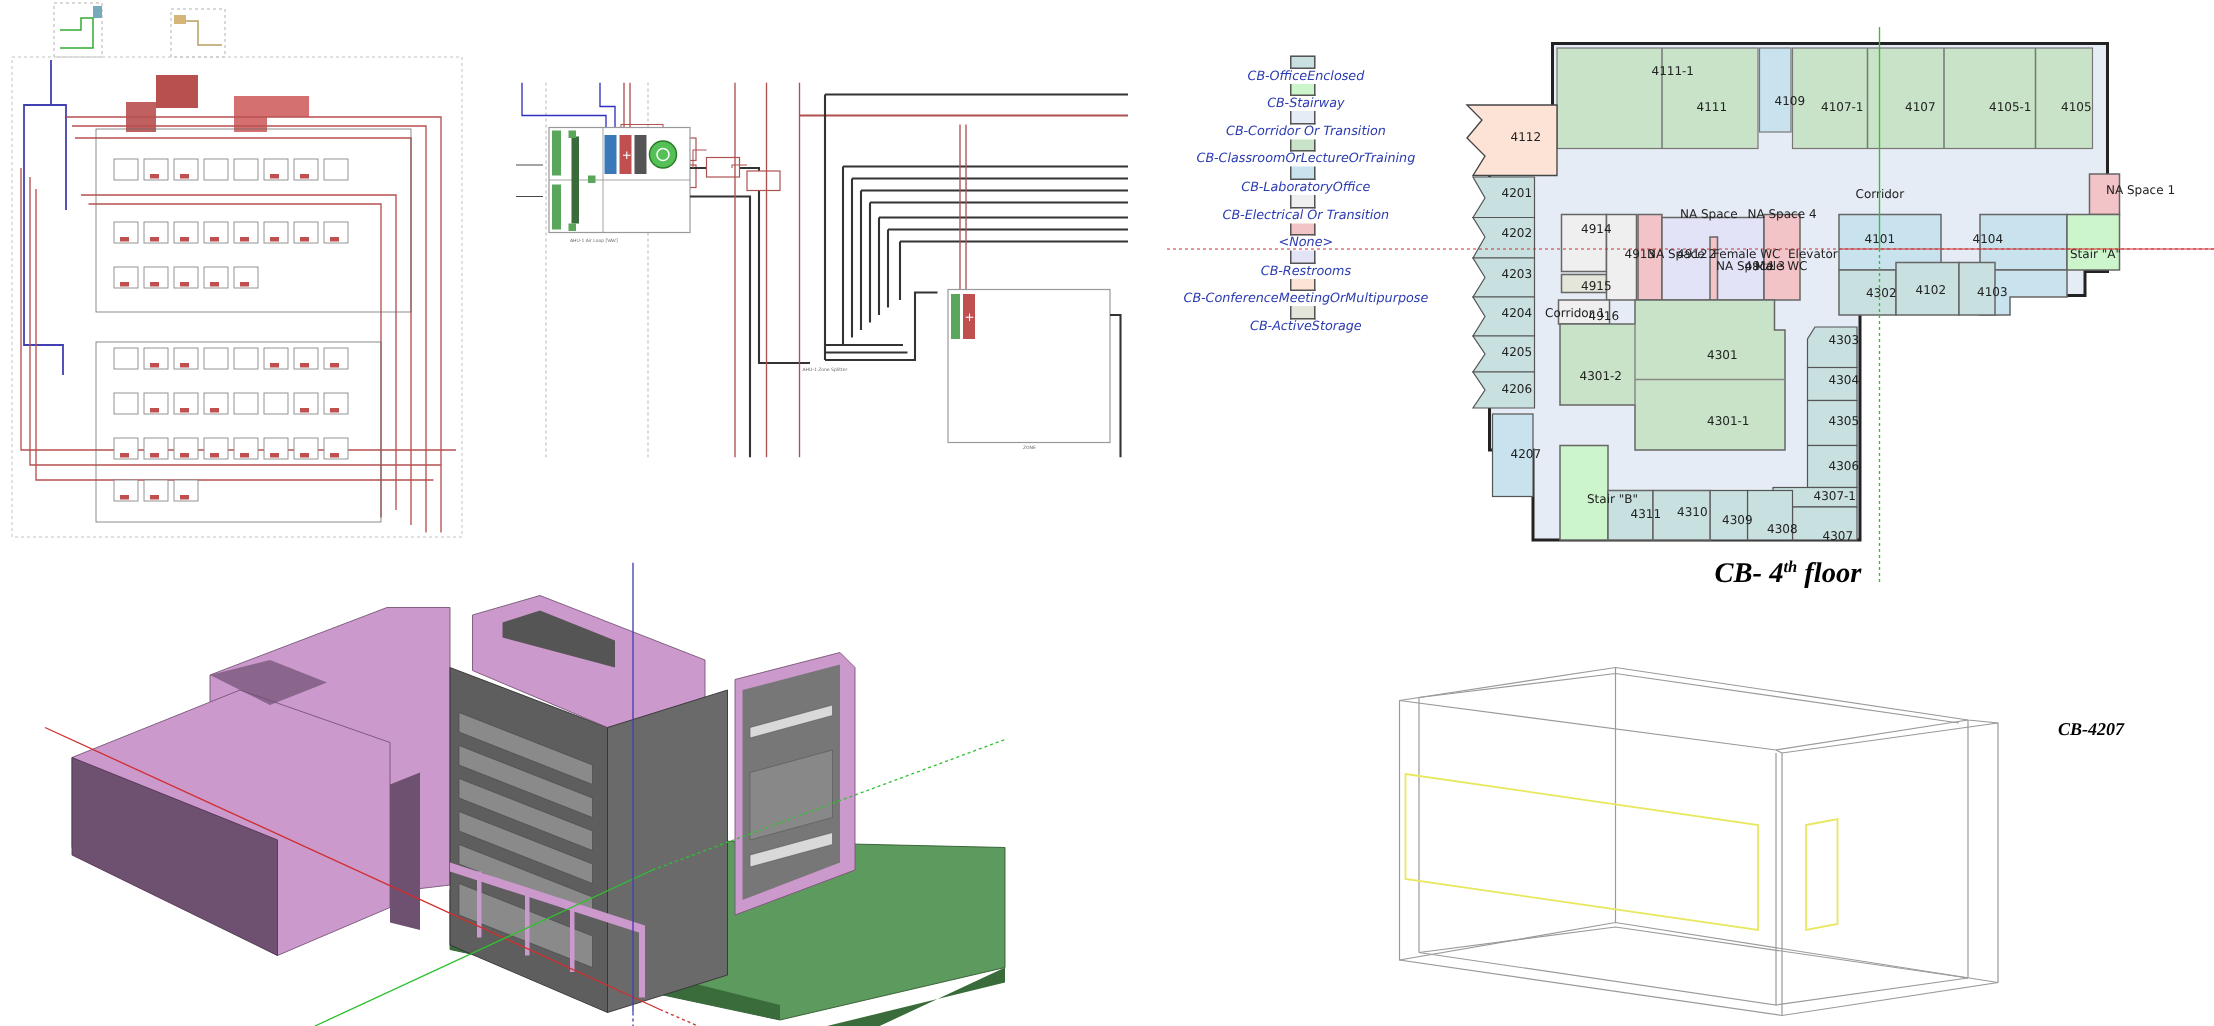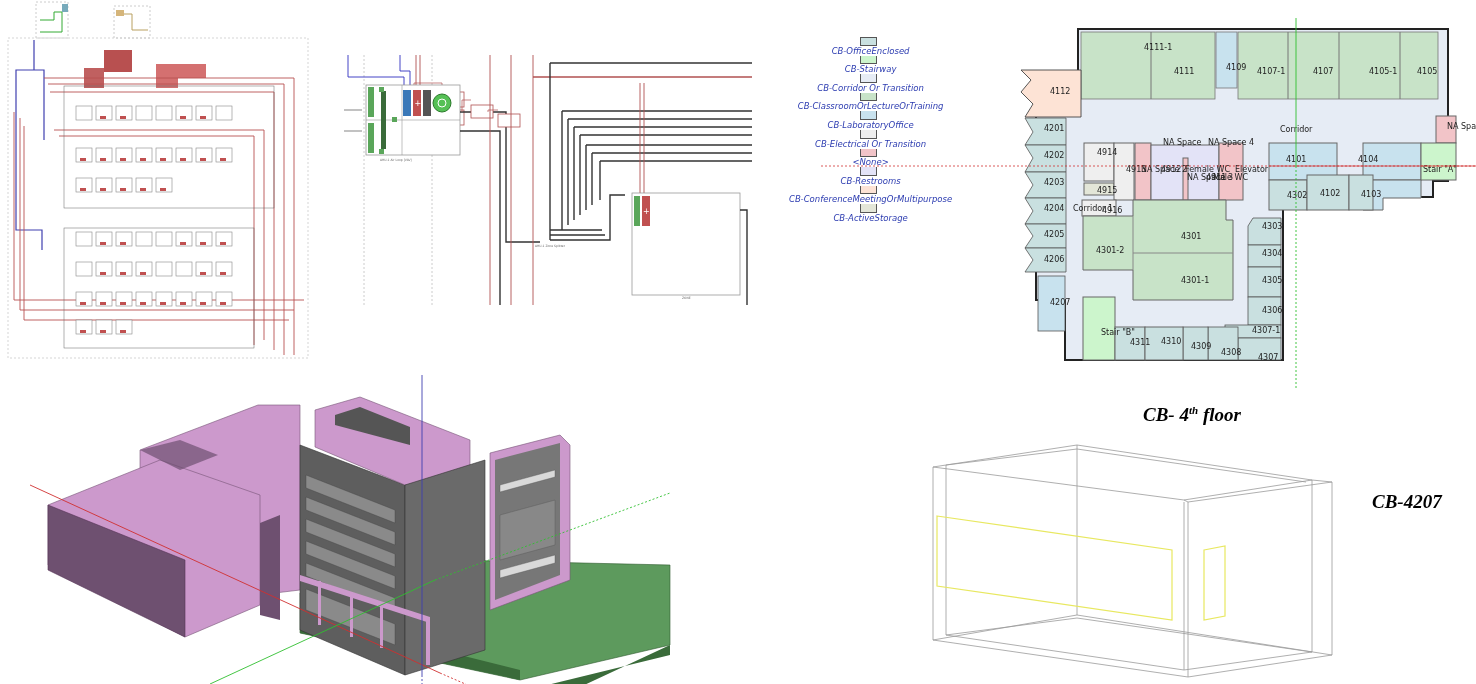--- a/index.html
+++ b/index.html
@@ -258,21 +258,21 @@
   <div class="legend-item">
       <span class="legend-swatch" style="background:#fde3d5"></span>
       <span class="legend-label">CB-ConferenceMeetingOrMultipurpose</span>
     </div>
   <div class="legend-item">
       <span class="legend-swatch" style="background:#e3e6d8"></span>
       <span class="legend-label">CB-ActiveStorage</span>
     </div>
 </div>
 
-<div class="panel" style="left:0;top:0;width:1332px;height:400px;pointer-events:none;margin-left:43px;">
+<div class="panel" style="left:0;top:0;width:1332px;height:400px;pointer-events:none;">
   <svg width="1476" height="400" viewBox="0 0 1476 400">
 
     <path d="M1035,29 H1405 V181 H1390 V197 H1240 V360 H1022 V300 H993 V110 H1035 Z" fill="#e6ecf5" stroke="#222" stroke-width="2"></path>
 
     <rect x="1038" y="32" width="134" height="67" fill="#c8e3c8" stroke="#777" stroke-width="0.8"></rect>
     <line x1="1108" y1="32" x2="1108" y2="99" stroke="#777"></line>
     <rect x="1173" y="32" width="21" height="56" fill="#c8e2ee" stroke="#777" stroke-width="0.8"></rect>
     <rect x="1195" y="32" width="200" height="67" fill="#c8e3c8" stroke="#777" stroke-width="0.8"></rect>
     <line x1="1245" y1="32" x2="1245" y2="99" stroke="#777"></line>
     <line x1="1296" y1="32" x2="1296" y2="99" stroke="#777"></line>
@@ -380,21 +380,21 @@
     <text class="fp-label" x="1087" y="345">4311</text>
     <text class="fp-label" x="1118" y="344">4310</text>
 
     <line x1="778" y1="166" x2="1476" y2="166" stroke="#d03030" stroke-width="0.8" stroke-dasharray="2,2"></line>
     <line x1="1226" y1="166" x2="1476" y2="166" stroke="#d03030" stroke-width="0.8"></line>
     <line x1="1253" y1="18" x2="1253" y2="166" stroke="#30c030" stroke-width="0.9"></line>
     <line x1="1253" y1="166" x2="1253" y2="388" stroke="#30c030" stroke-width="0.9" stroke-dasharray="2,2"></line>
   </svg>
 </div>
 
-<div class="caption" style="left:1143px;top:404px;font-size:19px;">
+<div class="caption" style="left:1143px;top:372px;font-size:19px;">
   <span>CB- 4</span><sup style="font-size:11px;">th</sup><span> floor</span>
 </div>
 
 <div class="panel" style="left:0;top:375px;width:700px;height:309px;">
   <svg width="700" height="309" viewBox="0 0 700 309">
 
     <polygon points="300,218 450,185 670,190 670,270 520,305 300,258" fill="#5d9a5d" stroke="#2f5a2f" stroke-width="0.6"></polygon>
     <polygon points="300,258 520,305 520,295 300,240" fill="#3a6b3a"></polygon>
     <polygon points="445,335 520,340 670,270 670,280" fill="#3a6b3a"></polygon>
 
@@ -457,13 +457,13 @@
       <polyline points="268,72 412,52"></polyline>
       <line x1="392" y1="50" x2="392" y2="222"></line>
       <polyline points="264,240 392,222"></polyline>
     </g>
     <g fill="none" stroke="#e8e860" stroke-width="1.2">
       <polygon points="17,86 252,120 252,190 17,156"></polygon>
       <polygon points="284,120 305,116 305,186 284,190"></polygon>
     </g>
   </svg>
 </div>
-<div class="caption" style="left:1372px;top:479px;font-size:19px;margin-top:12px;">CB-4207</div>
+<div class="caption" style="left:1372px;top:479px;font-size:12px;">CB-4207</div>
 
 </body></html>

